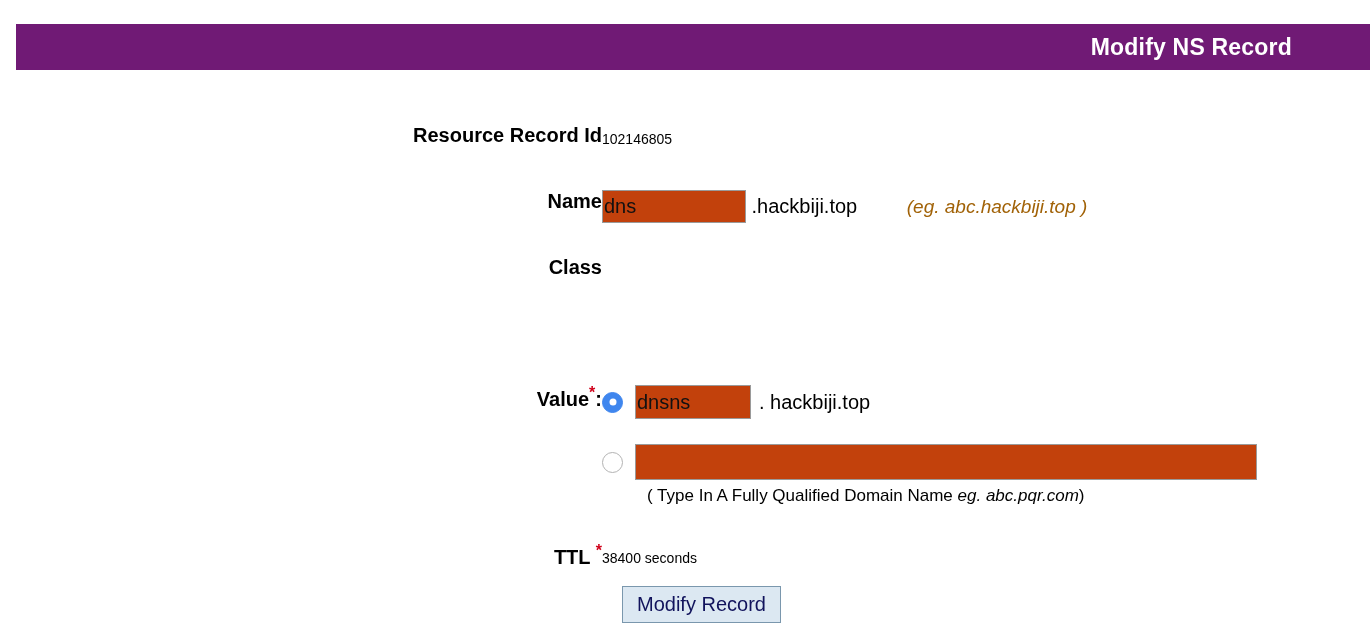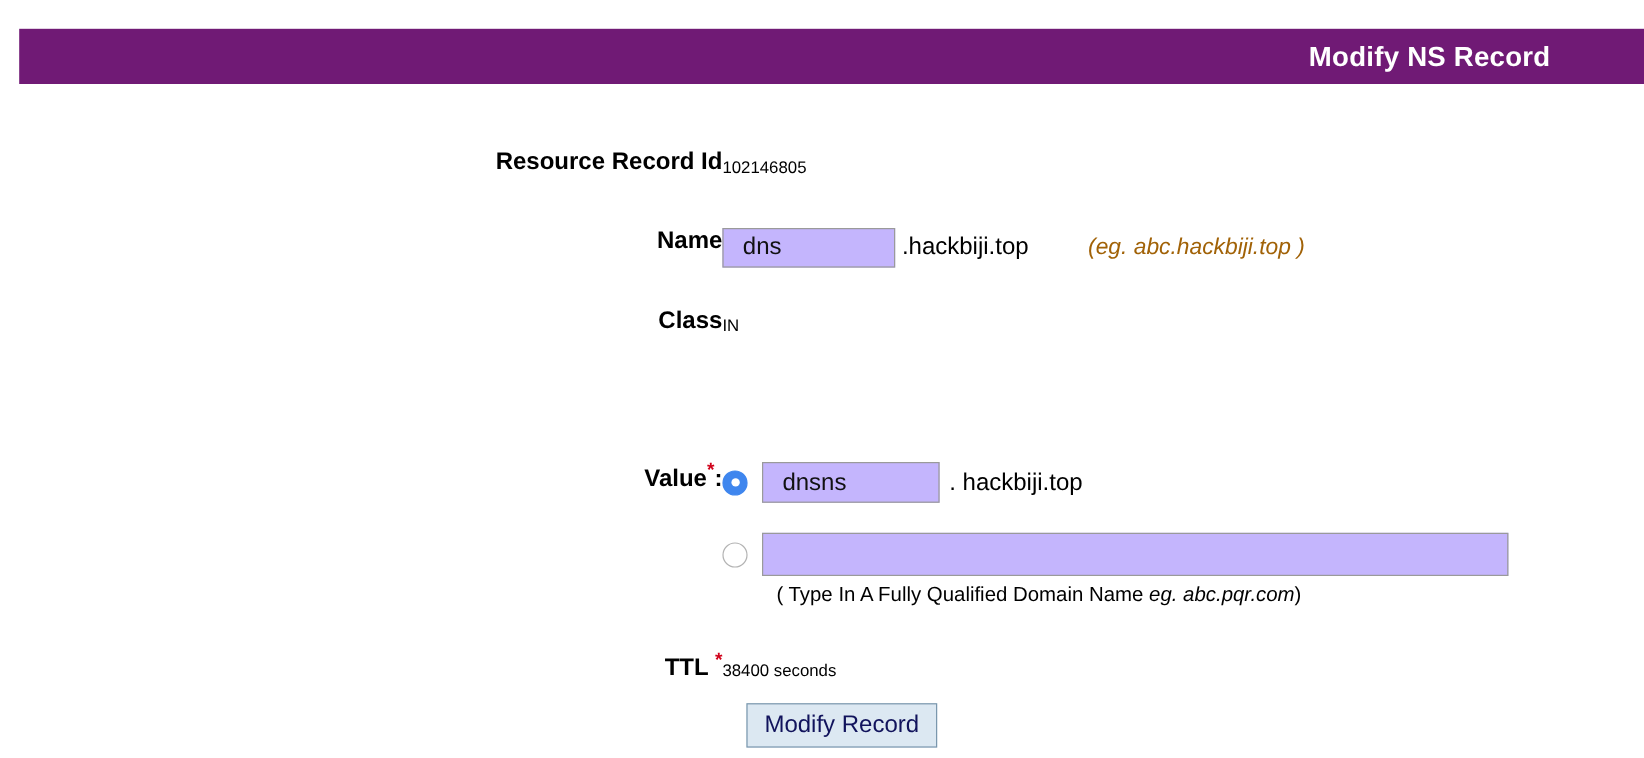--- a/index.html
+++ b/index.html
@@ -83,27 +83,27 @@
   #row-ttl    { top: 543px; }
   #row-submit { top: 586px; margin-left: 20px; }
 
   .plain-value { font-size: 14px; color: #000; line-height: 30px; }
 
   
   input[type="text"] {
     font-family: "Liberation Sans", sans-serif;
     font-size: 20px;
     color: #111;
-    background: #c4b5fd;
+    background: #c2410c;
     border: 1px solid #9a9a9a;
-    padding: 3px 16px;
+    padding: 3px 1px;
     outline: none;
   }
   .name-input { width: 144px; height: 33px; vertical-align: middle; }
-  .value-input { width: 148px; height: 34px; vertical-align: middle; }
+  .value-input { width: 116px; height: 34px; vertical-align: middle; }
   .fqdn-input { width: 622px; height: 36px; vertical-align: middle; }
 
   .suffix-text {
     font-size: 20px;
     color: #000;
     vertical-align: middle;
   }
   .eg-text {
     font-style: italic;
     font-size: 19px;
@@ -190,23 +190,20 @@
     <div class="label-cell">Name</div>
     <div class="value-cell">
       <input type="text" class="name-input" value="dns" style="">
       <span class="suffix-text">.hackbiji.top</span>
       <span class="eg-text">(eg. abc.hackbiji.top )</span>
     </div>
   </div>
 
   <div class="form-row" id="row-class">
     <div class="label-cell">Class</div>
-    <div class="value-cell">
-      <span class="plain-value">IN</span>
-    </div>
   </div>
 
   <div class="form-row" id="row-value">
     <div class="label-cell">
       <span>Value</span><span class="req-star">*</span><span class="colon">:</span>
     </div>
     <div class="value-cell">
 
       <div class="radio-line">
         <span class="radio checked"></span>

